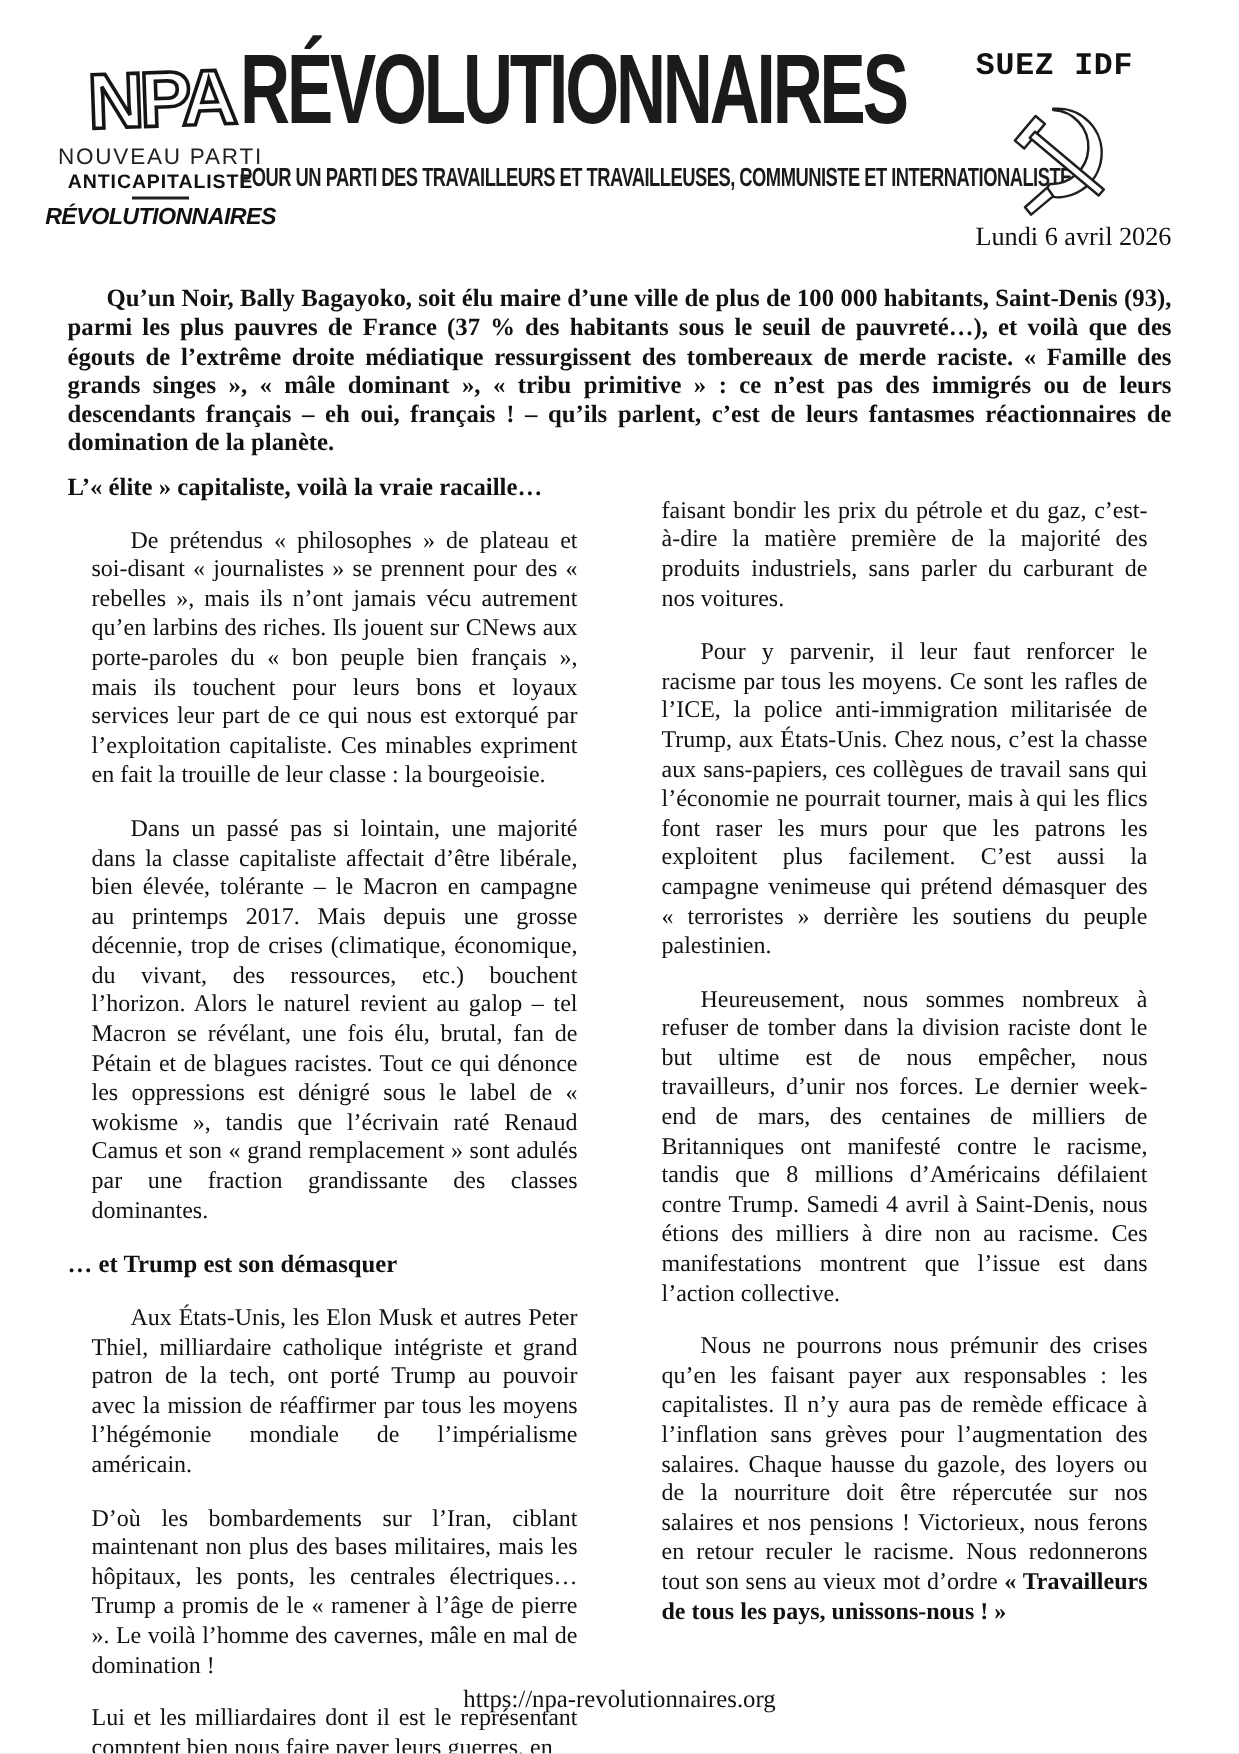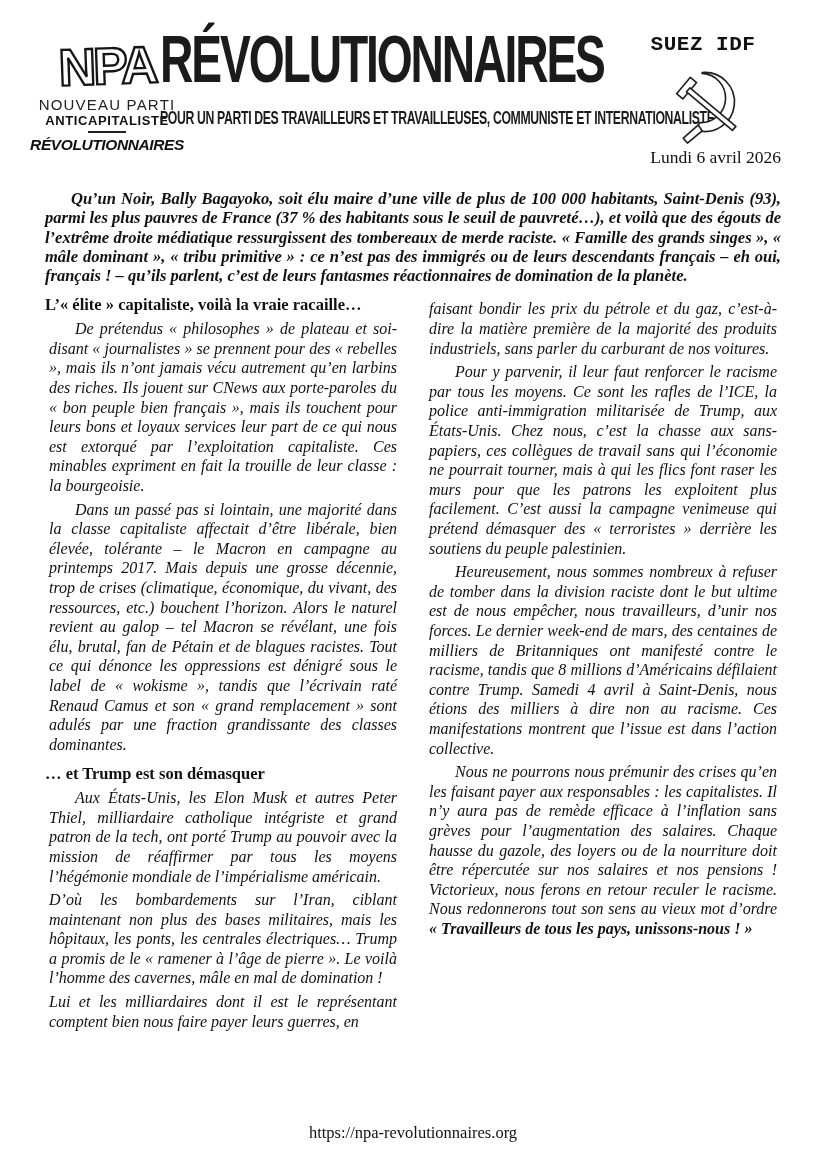--- a/index.html
+++ b/index.html
@@ -56,32 +56,32 @@
 
   
   .article-title {
     margin: 12px 42px 0;
     font-family: "Liberation Sans", sans-serif;
     font-weight: bold; font-size: 27.5px; line-height: 1.27;
     text-align: center; color: #0d0d0d;
   }
   .intro {
     margin: 9px 45px 0;
-    font-weight: bold; font-style: italic;
+    font-weight: bold; 
     font-size: 16.5px; line-height: 1.17;
     text-align: justify; text-indent: 26px;
   }
   .columns { display: flex; gap: 24px; margin: 10px 45px 0; }
   .col { flex: 1 1 0; font-size: 16px; line-height: 1.225; text-align: justify; }
   .col h3 {
     font-size: 16.5px; font-weight: bold;
     margin: 10px 0 1px; line-height: 1.2; text-align: justify;
   }
   .col h3.first { margin-top: 0; }
-  .col p { margin: 4px; text-indent: 26px; font-style: italic; }
+  .col p { margin: 16px; text-indent: 26px; }
   .col p.cont { text-indent: 0; }
 
   .footer { position: absolute; left: 0; right: 0; bottom: 26px; text-align: center; font-size: 16.5px; }
 </style>
 </head>
 <body>
 
 <div class="page">
 
   <div class="header">

